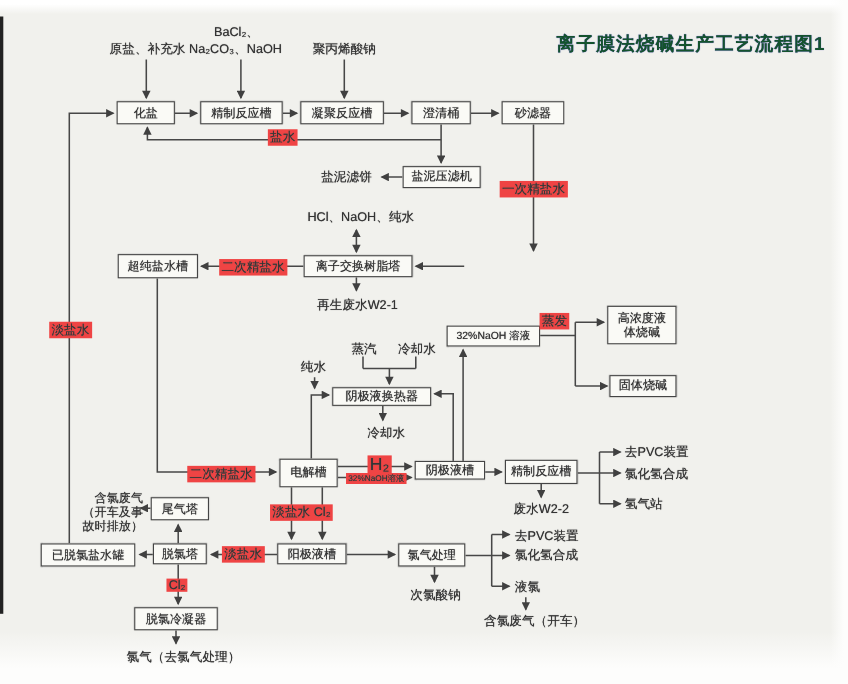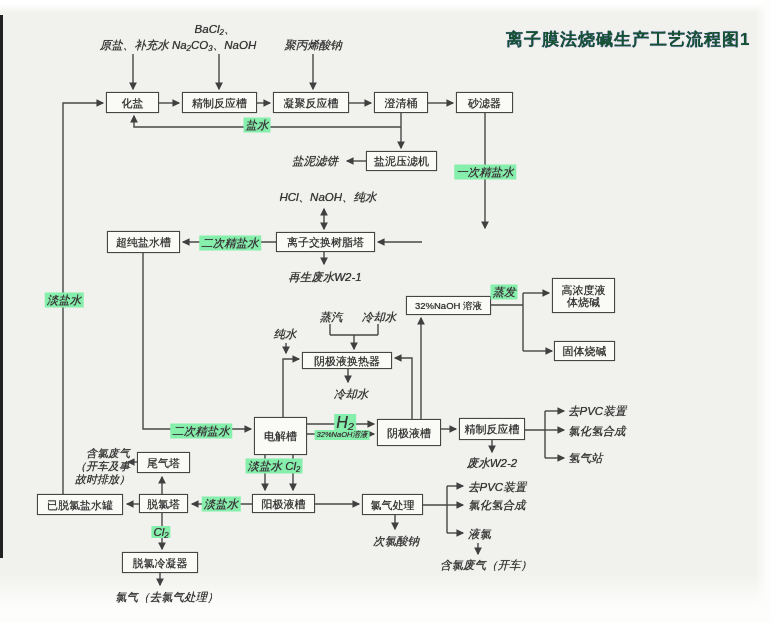--- a/index.html
+++ b/index.html
@@ -1,21 +1,21 @@
 <!DOCTYPE html>
 <html><head>
 <meta charset="utf-8">
 <style>
   html,body{margin:0;padding:0;}
   .page{position:relative;width:771px;height:622px;background:#f1f1ed;font-family:"Liberation Sans","DejaVu Sans",sans-serif;overflow:hidden;filter:blur(0.35px);}
   .wires{position:absolute;left:0;top:0;}
   .node{position:absolute;box-sizing:border-box;border:1.6px solid #454545;background:#fafaf6;color:#333;display:flex;align-items:center;justify-content:center;text-align:center;font-size:11px;line-height:12px;white-space:nowrap;box-shadow:0 0 1px rgba(70,70,70,.6);text-shadow:0 0 .7px #555;}
   .node.wrap{white-space:normal;}
-  .lbl{position:absolute;color:#333;font-size:11.5px;white-space:nowrap;transform:translate(-50%,-50%);text-shadow:0 0 .7px #555;font-style:italic;}
-  .lbl.bg{background:#86efac;padding:0 2px;}
+  .lbl{position:absolute;color:#333;font-size:11.5px;white-space:nowrap;transform:translate(-50%,-50%);text-shadow:0 0 .7px #555;}
+  .lbl.bg{background:#ef4444;padding:0 2px;}
   .lbl.left{transform:translate(0,-50%);}
   .lbl.block{transform:none;white-space:normal;text-align:right;}
   .title{position:absolute;font-size:17px;font-weight:bold;letter-spacing:1px;text-shadow:0 0 .8px #4b44c0;}
   .edge-top{position:absolute;left:0;top:0;width:100%;height:13px;background:linear-gradient(#ffffff 30%,rgba(255,255,255,0));}
   .edge-bottom{position:absolute;left:0;bottom:0;width:100%;height:48px;background:linear-gradient(rgba(255,255,255,0),#fdfdfc 70%);}
   .edge-right{position:absolute;right:0;top:0;width:16px;height:100%;background:linear-gradient(90deg,rgba(255,255,255,0),#fdfdfc 75%);}
   .left-bar{position:absolute;left:0;top:15px;width:2.5px;height:543px;background:#222;}
 </style>
 </head>
 <body>
@@ -94,22 +94,22 @@
   <div class="node" style="left:273px;top:92px;width:76px;height:21px">凝聚反应槽</div>
   <div class="node" style="left:374px;top:92px;width:54px;height:21px">澄清桶</div>
   <div class="node" style="left:456px;top:92px;width:57px;height:21px">砂滤器</div>
   <div class="node" style="left:366px;top:151px;width:71px;height:20px">盐泥压滤机</div>
   <div class="node" style="left:276px;top:232px;width:99px;height:20px">离子交换树脂塔</div>
   <div class="node" style="left:107px;top:231px;width:73px;height:22px">超纯盐水槽</div>
   <div class="node" style="left:406px;top:296px;width:85px;height:19px;font-size:9.5px">32%NaOH 溶液</div>
   <div class="node wrap" style="left:552px;top:278px;width:63px;height:35px;padding:0 4px">高浓度液体烧碱</div>
   <div class="node" style="left:554px;top:341px;width:61px;height:20px">固体烧碱</div>
   <div class="node" style="left:302px;top:352px;width:90px;height:17px">阴极液换热器</div>
-  <div class="node" style="left:254px;top:417px;width:53px;height:38px">电解槽</div>
-  <div class="node" style="left:377px;top:419px;width:64px;height:27px">阴极液槽</div>
+  <div class="node" style="left:254px;top:417px;width:53px;height:26px">电解槽</div>
+  <div class="node" style="left:377px;top:419px;width:64px;height:17px">阴极液槽</div>
   <div class="node" style="left:459px;top:418px;width:66px;height:22px">精制反应槽</div>
   <div class="node" style="left:137px;top:452px;width:53px;height:21px">尾气塔</div>
   <div class="node" style="left:139px;top:494px;width:49px;height:19px">脱氯塔</div>
   <div class="node" style="left:37px;top:494px;width:86px;height:21px">已脱氯盐水罐</div>
   <div class="node" style="left:252px;top:494px;width:63px;height:19px">阳极液槽</div>
   <div class="node" style="left:362px;top:494px;width:61px;height:21px">氯气处理</div>
   <div class="node" style="left:122px;top:552px;width:76px;height:21px">脱氯冷凝器</div>
 
   <div class="lbl" style="left:215px;top:29px">BaCl₂、</div>
   <div class="lbl" style="left:178px;top:45px">原盐、补充水 Na₂CO₃、NaOH</div>

